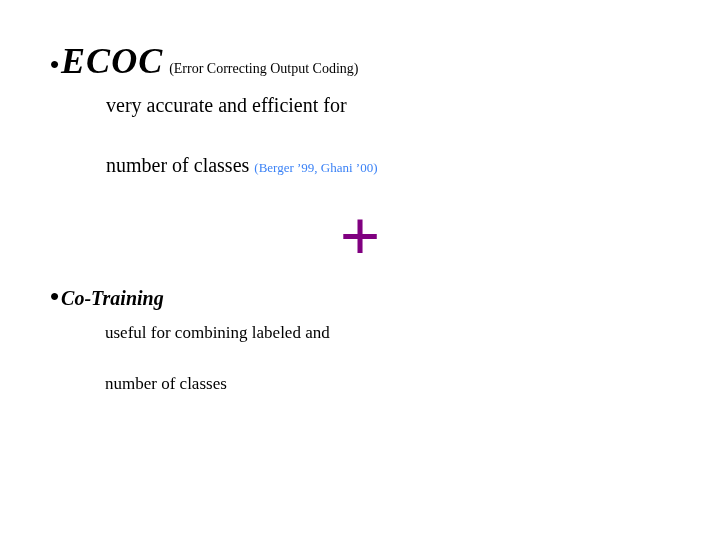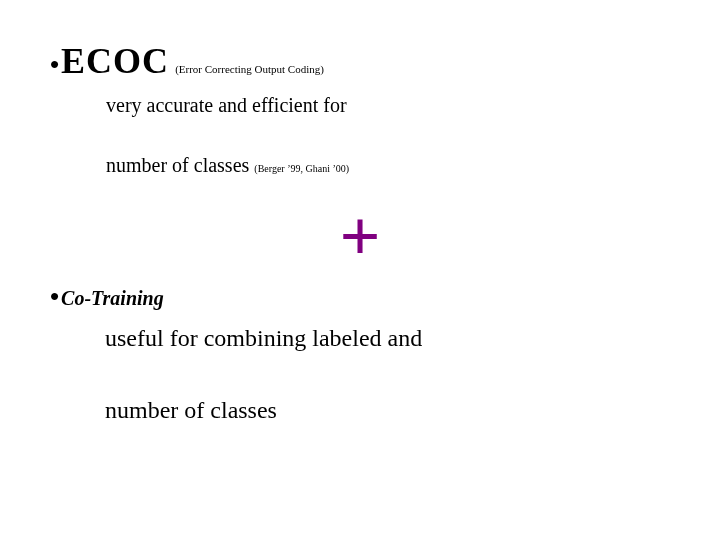--- a/index.html
+++ b/index.html
@@ -38,43 +38,44 @@
     .bullet-dot {
       font-size: 26px;
       font-weight: bold;
       color: #000000;
       margin-right: 2px;
     }
 
     .ecoc-title {
       font-size: 36px;
       font-weight: bold;
+      font-style: italic;
       color: #000000;
       letter-spacing: 1px;
     }
 
     .ecoc-subtitle {
-      font-size: 11px;
+      font-size: 14px;
       font-weight: normal;
       font-style: normal;
       color: #000000;
       margin-left: 6px;
       letter-spacing: 0;
     }
 
     .section-body {
       margin-left: 56px;
       font-size: 20px;
       line-height: 1.5;
       color: #000000;
     }
 
     .citation {
-      font-size: 10px;
-      color: #000000;
+      font-size: 13px;
+      color: #3b82f6;
     }
 
     .plus-symbol {
       font-size: 72px;
       font-weight: bold;
       color: #800080;
       text-align: center;
       margin: 10px 0 10px 0;
       line-height: 1;
     }
@@ -91,21 +92,21 @@
 
     .cotraining-title {
       font-size: 20px;
       font-weight: bold;
       font-style: italic;
       color: #000000;
     }
 
     .cotraining-body {
       margin-left: 55px;
-      font-size: 24px;
+      font-size: 17px;
       line-height: 1.5;
       color: #000000;
     }
   </style>
 </head>
 <body>
 
 <div class="slide-container">
 
   <div class="section-ecoc">

